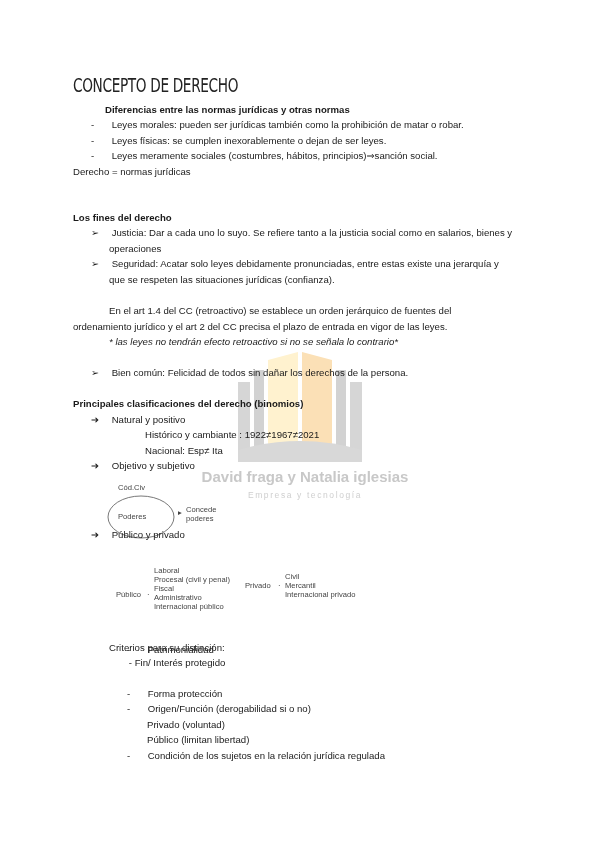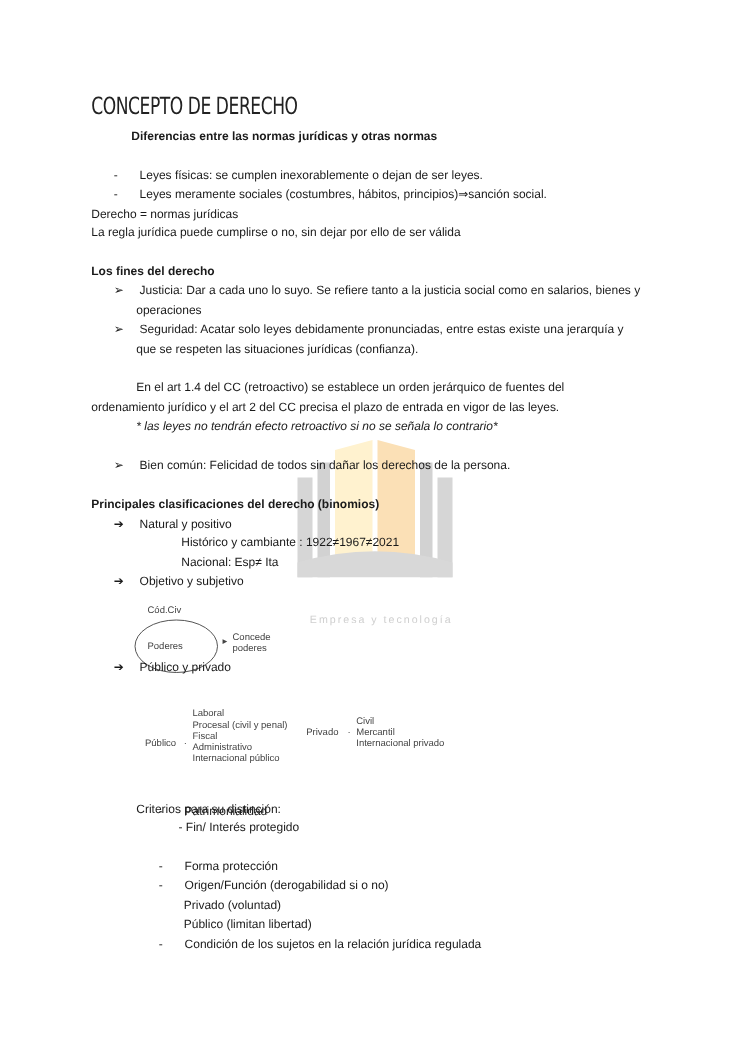--- a/index.html
+++ b/index.html
@@ -29,36 +29,40 @@
   <div class="wm">
     <svg class="wm-book" viewBox="0 0 144 110">
       <rect x="10" y="30" width="12" height="80" fill="#d6d6d6"></rect>
       <rect x="122" y="30" width="12" height="80" fill="#d6d6d6"></rect>
       <rect x="26" y="18" width="10" height="92" fill="#d2d2d2"></rect>
       <rect x="108" y="18" width="10" height="92" fill="#d2d2d2"></rect>
       <path d="M40 8 L70 0 L70 100 L40 108 Z" fill="#fff2cf"></path>
       <path d="M74 0 L104 8 L104 108 L74 100 Z" fill="#fbe0b6"></path>
       <path d="M10 98 Q72 80 134 98 L134 110 L10 110 Z" fill="#d8d8d8"></path>
     </svg>
+    <div class="wm-name">David fraga y Natalia iglesias</div>
     <div class="wm-sub">Empresa y tecnología</div>
   </div>
 
   <div class="abs title">CONCEPTO DE DERECHO</div>
 
   <div class="abs t b" style="left:73px; top:103px;padding-left:32px;">Diferencias entre las normas jurídicas y otras normas</div>
+  <div class="abs t" style="left:91px; top:118px;">
+    <span class="bullet">-</span>
+    <span>Leyes morales: pueden ser jurídicas también como la prohibición de matar o robar.</span>
+  </div>
   <div class="abs t" style="left:91px; top:134px;">
     <span class="bullet">-</span>
     <span>Leyes físicas: se cumplen inexorablemente o dejan de ser leyes.</span>
   </div>
   <div class="abs t" style="left:91px; top:149px;">
     <span class="bullet">-</span>
     <span>Leyes meramente sociales (costumbres, hábitos, principios)⇒sanción social.</span>
   </div>
   <div class="abs t" style="left:73px; top:165px;">Derecho = normas jurídicas</div>
-  <div class="abs t" style="left:73px; top:180px;">La regla jurídica puede cumplirse o no, sin dejar por ello de ser válida</div>
 
   <div class="abs t b" style="left:73px; top:211px;">Los fines del derecho</div>
   <div class="abs t" style="left:91px; top:226px;">
     <span class="bullet">➢</span>
     <span>Justicia: Dar a cada uno lo suyo. Se refiere tanto a la justicia social como en salarios, bienes y</span>
   </div>
   <div class="abs t" style="left:109px; top:242px;">operaciones</div>
   <div class="abs t" style="left:91px; top:257px;">
     <span class="bullet">➢</span>
     <span>Seguridad: Acatar solo leyes debidamente pronunciadas, entre estas existe una jerarquía y</span>
@@ -109,21 +113,21 @@
     <div class="abs diag" style="left:154px; top:593px;">Administrativo</div>
     <div class="abs diag" style="left:154px; top:602px;">Internacional público</div>
     <div class="abs diag" style="left:245px; top:581px;">Privado</div>
     <div class="abs diag" style="left:278px; top:581px;">·</div>
     <div class="abs diag" style="left:285px; top:572px;">Civil</div>
     <div class="abs diag" style="left:285px; top:581px;">Mercantil</div>
     <div class="abs diag" style="left:285px; top:590px;">Internacional privado</div>
   </div>
 
   <div class="abs t" style="left:109px; top:641px;">Criterios para su distinción:</div>
-  <div class="abs t" style="left:128px; top:656px;text-align:right;">
+  <div class="abs t" style="left:114px; top:656px;text-align:right;">
     <span class="bullet">-</span>
     <span>Fin/ Interés protegido</span>
   </div>
   <div class="abs t" style="left:127px; top:643px;">
     <span class="bullet">-</span>
     <span>Patrimonialidad</span>
   </div>
   <div class="abs t" style="left:127px; top:687px;">
     <span class="bullet">-</span>
     <span>Forma protección</span>

